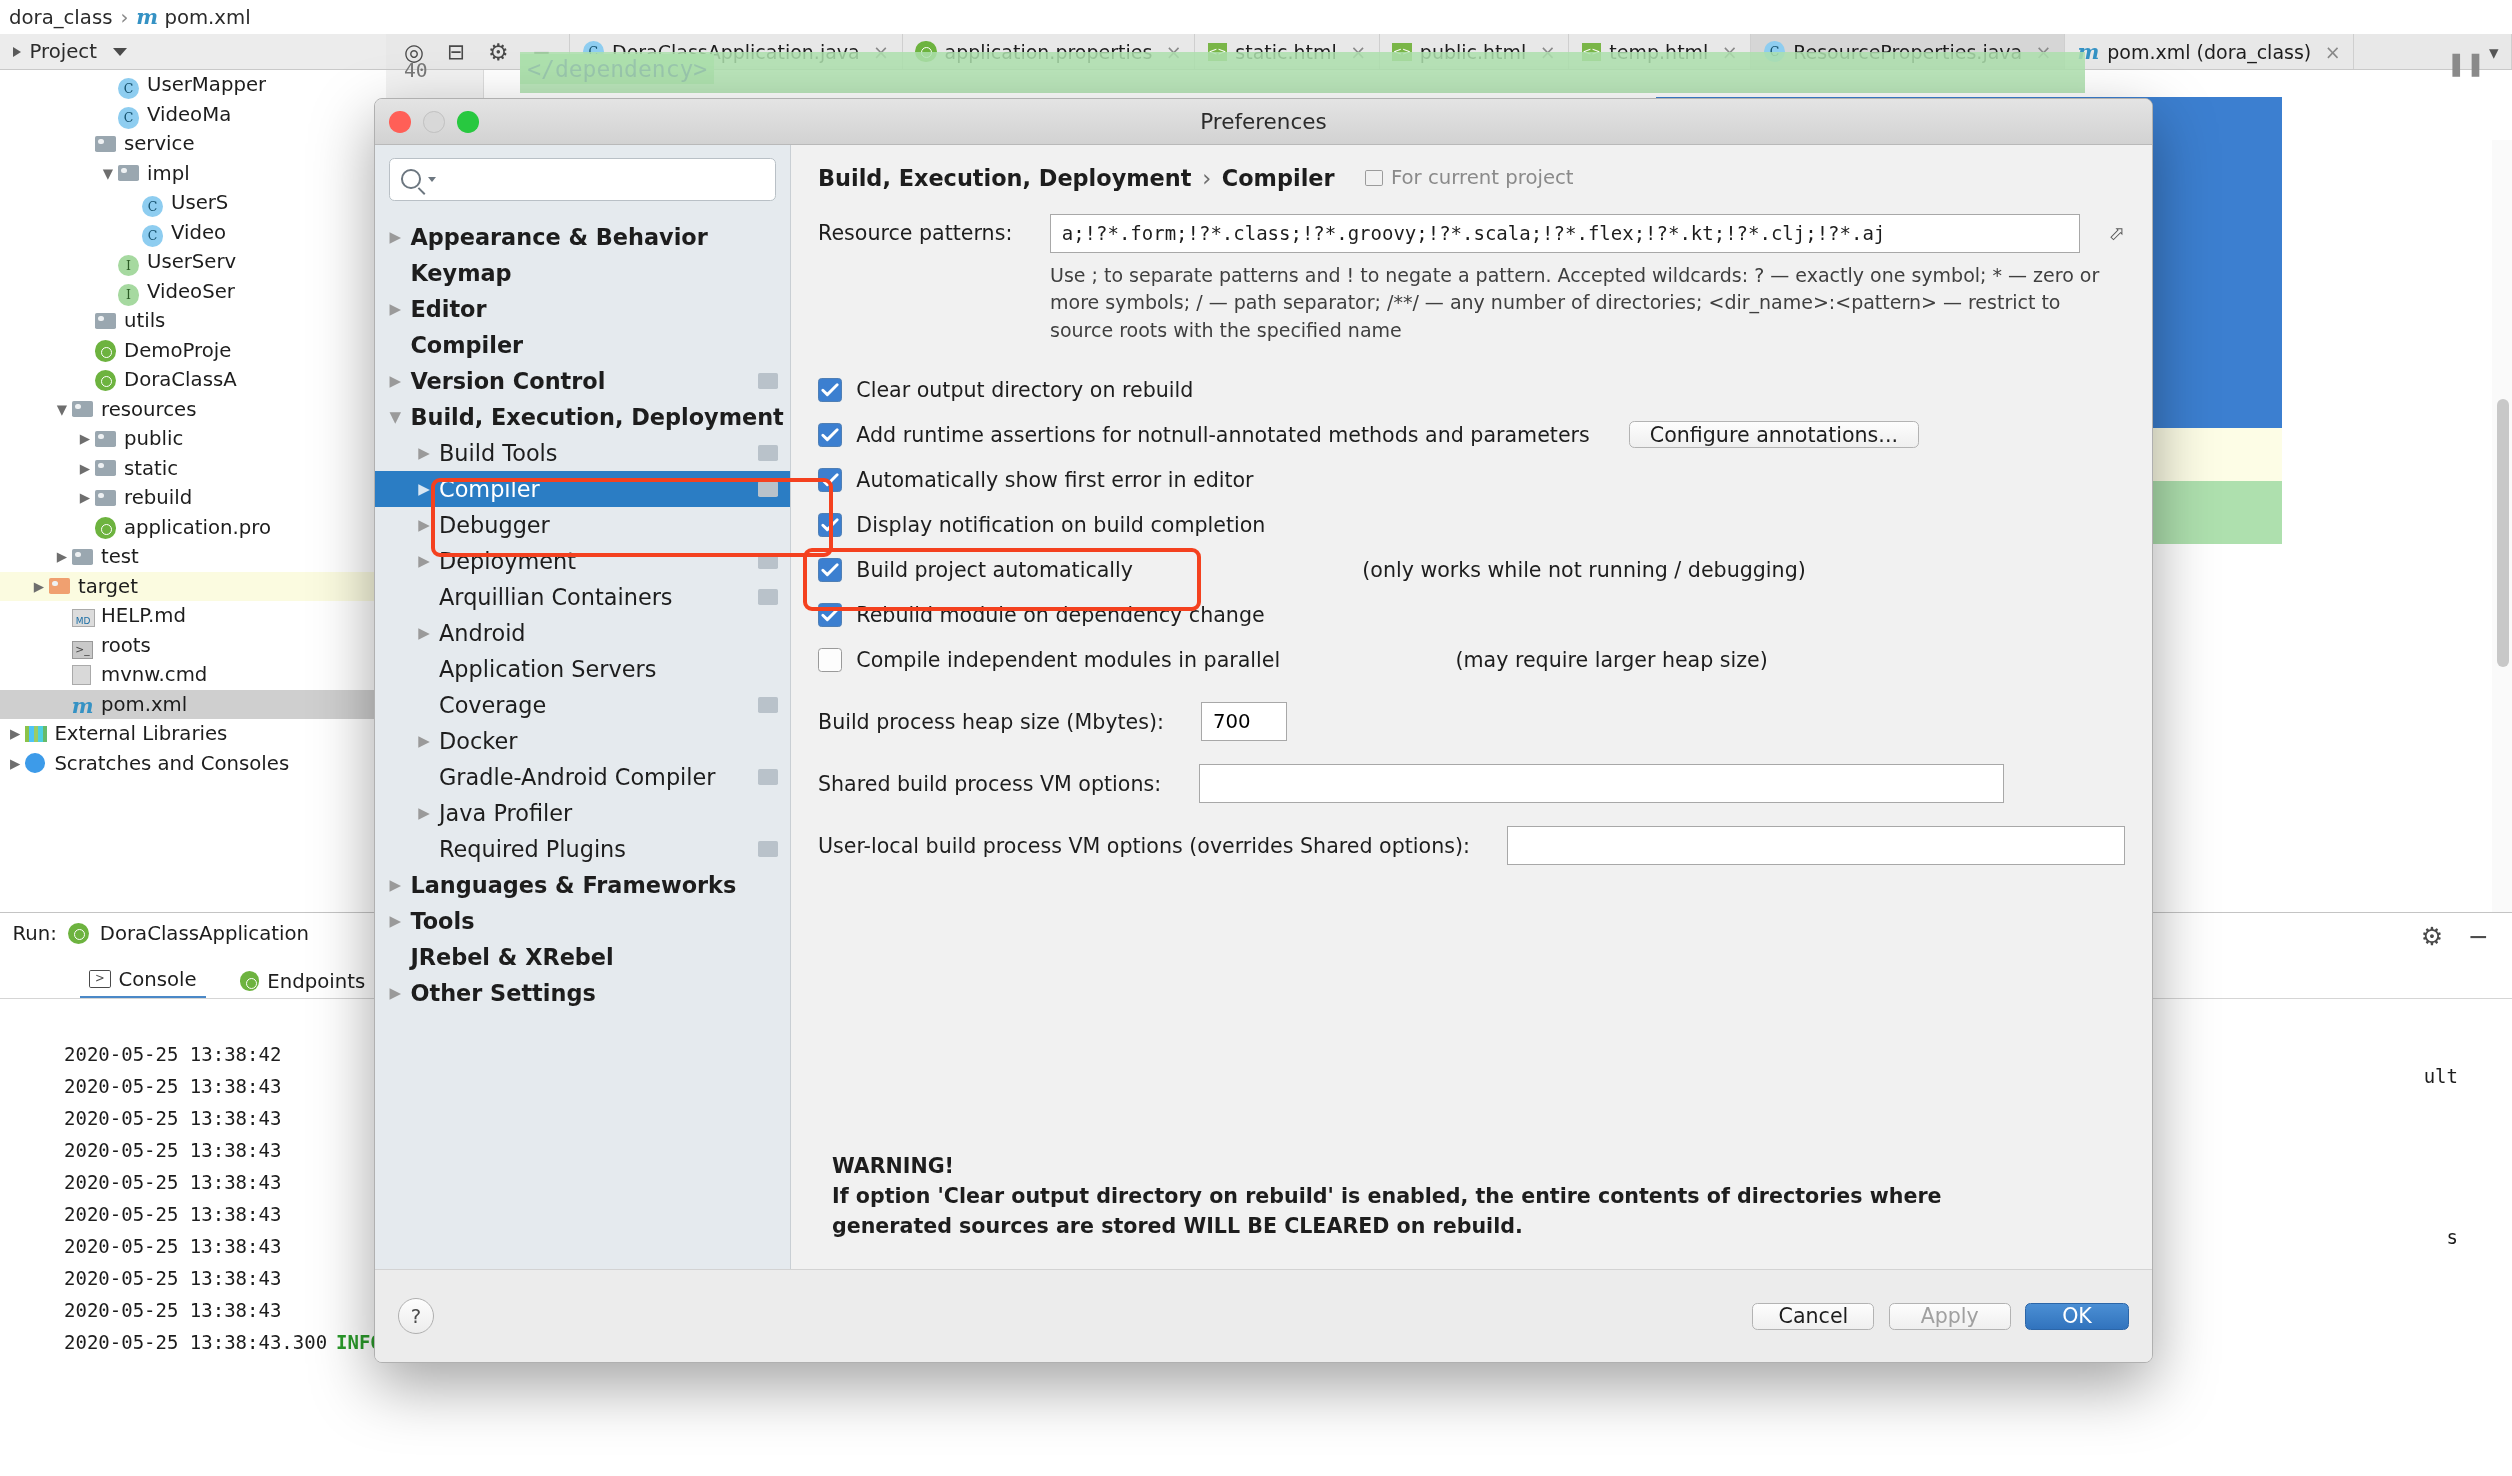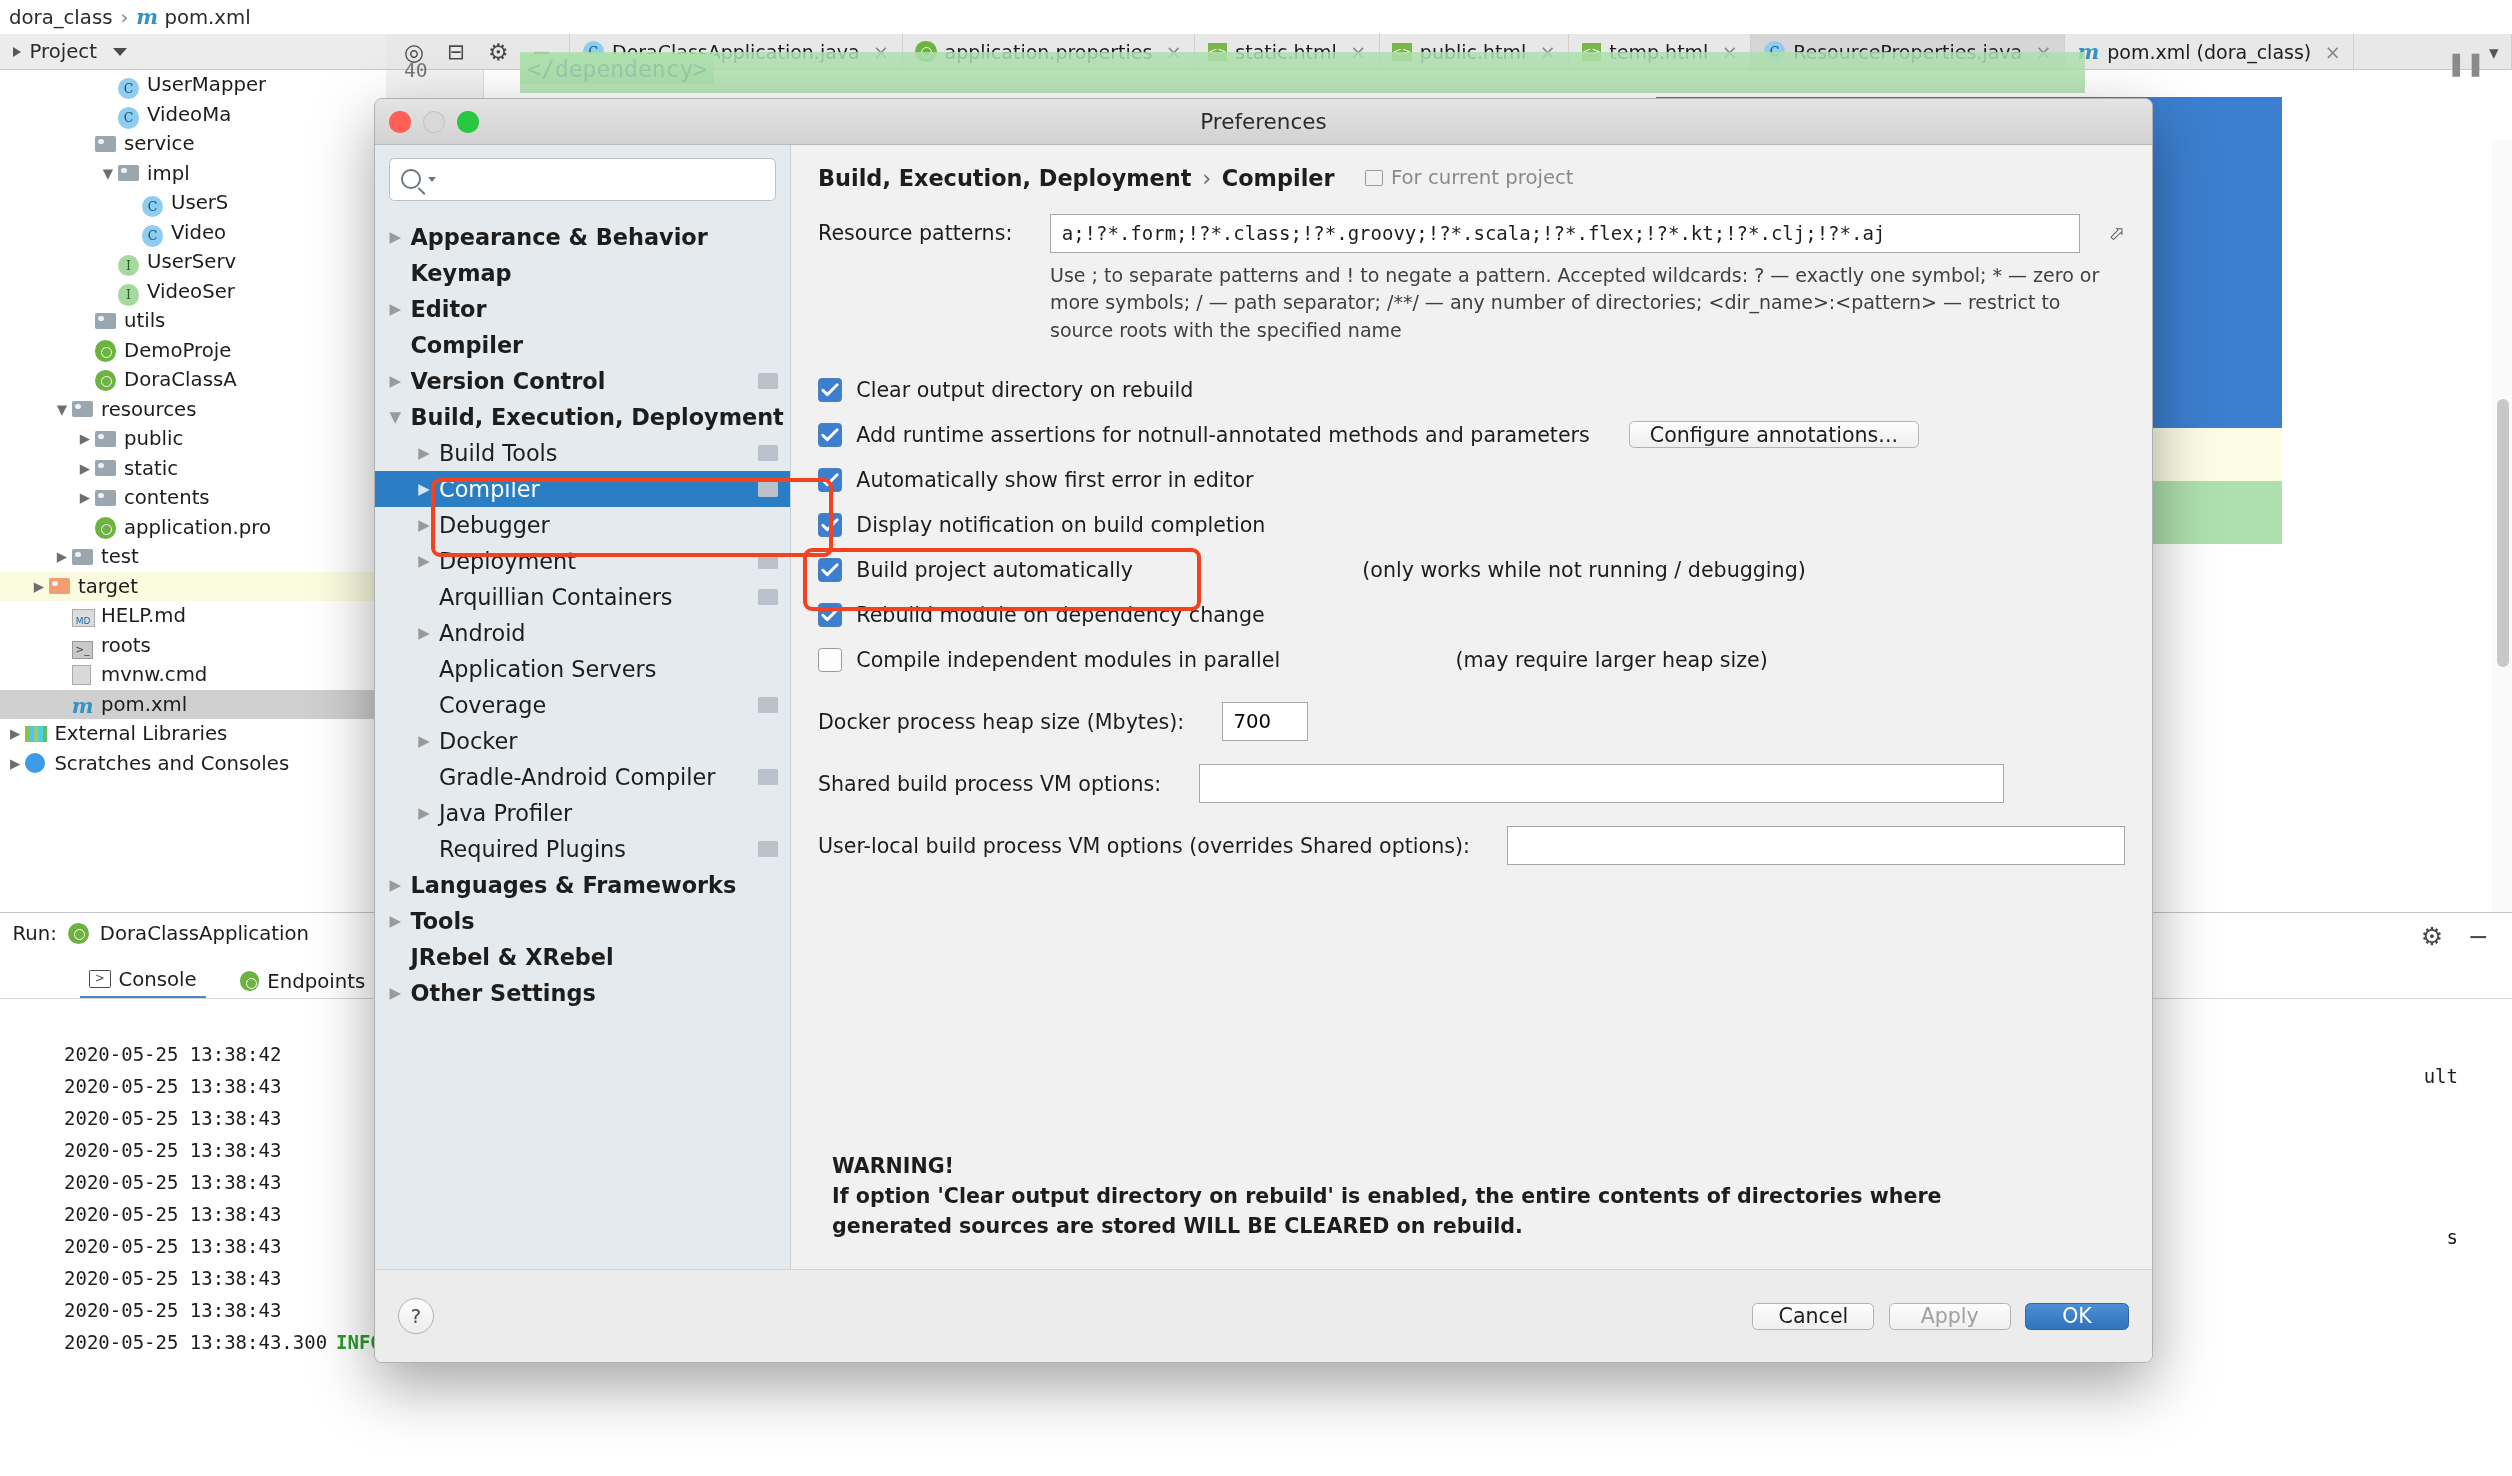--- a/index.html
+++ b/index.html
@@ -328,21 +328,21 @@
           <span class="lbl">public</span>
         </div>
         <div class="trow" style="padding-left: 75px;">
           <span class="arr">▶</span>
           <span class="ico"><span class="fold"></span></span>
           <span class="lbl">static</span>
         </div>
         <div class="trow" style="padding-left: 75px;">
           <span class="arr">▶</span>
           <span class="ico"><span class="fold"></span></span>
-          <span class="lbl">contents</span>
+          <span class="lbl">rebuild</span>
         </div>
         <div class="trow" style="padding-left: 75px;">
           <span class="arr empty">▶</span>
           <span class="ico"><span class="springico"></span></span>
           <span class="lbl">application.pro</span>
         </div>
         <div class="trow" style="padding-left: 52px;">
           <span class="arr">▶</span>
           <span class="ico"><span class="fold"></span></span>
           <span class="lbl">test</span>
@@ -672,21 +672,21 @@
             <div class="chkrow">
               <span class="chk off"></span>
               <span class="chklbl">Compile independent modules in parallel</span>
               <span class="noteright" style="margin-left: 161px;">(may require larger heap size)</span>
             </div>
           </div>
       </div>
 
       <div id="fields-host" style="margin-top:19.7px;">
           <div class="rowline" style="margin-bottom: 23px;">
-            <span class="lbl-static">Docker process heap size (Mbytes):</span>
+            <span class="lbl-static">Build process heap size (Mbytes):</span>
             <div class="numfield" style="margin-left: 21.5px;">
               <span>700</span>
             </div>
           </div>
           <div class="rowline" style="margin-bottom: 23px;">
             <span class="lbl-static">Shared build process VM options:</span>
             <div class="widefield" style="margin-left: 21.5px; max-width: 805px;"><span></span></div>
           </div>
           <div class="rowline" style="margin-bottom: 23px;">
             <span class="lbl-static">User-local build process VM options (overrides Shared options):</span>

